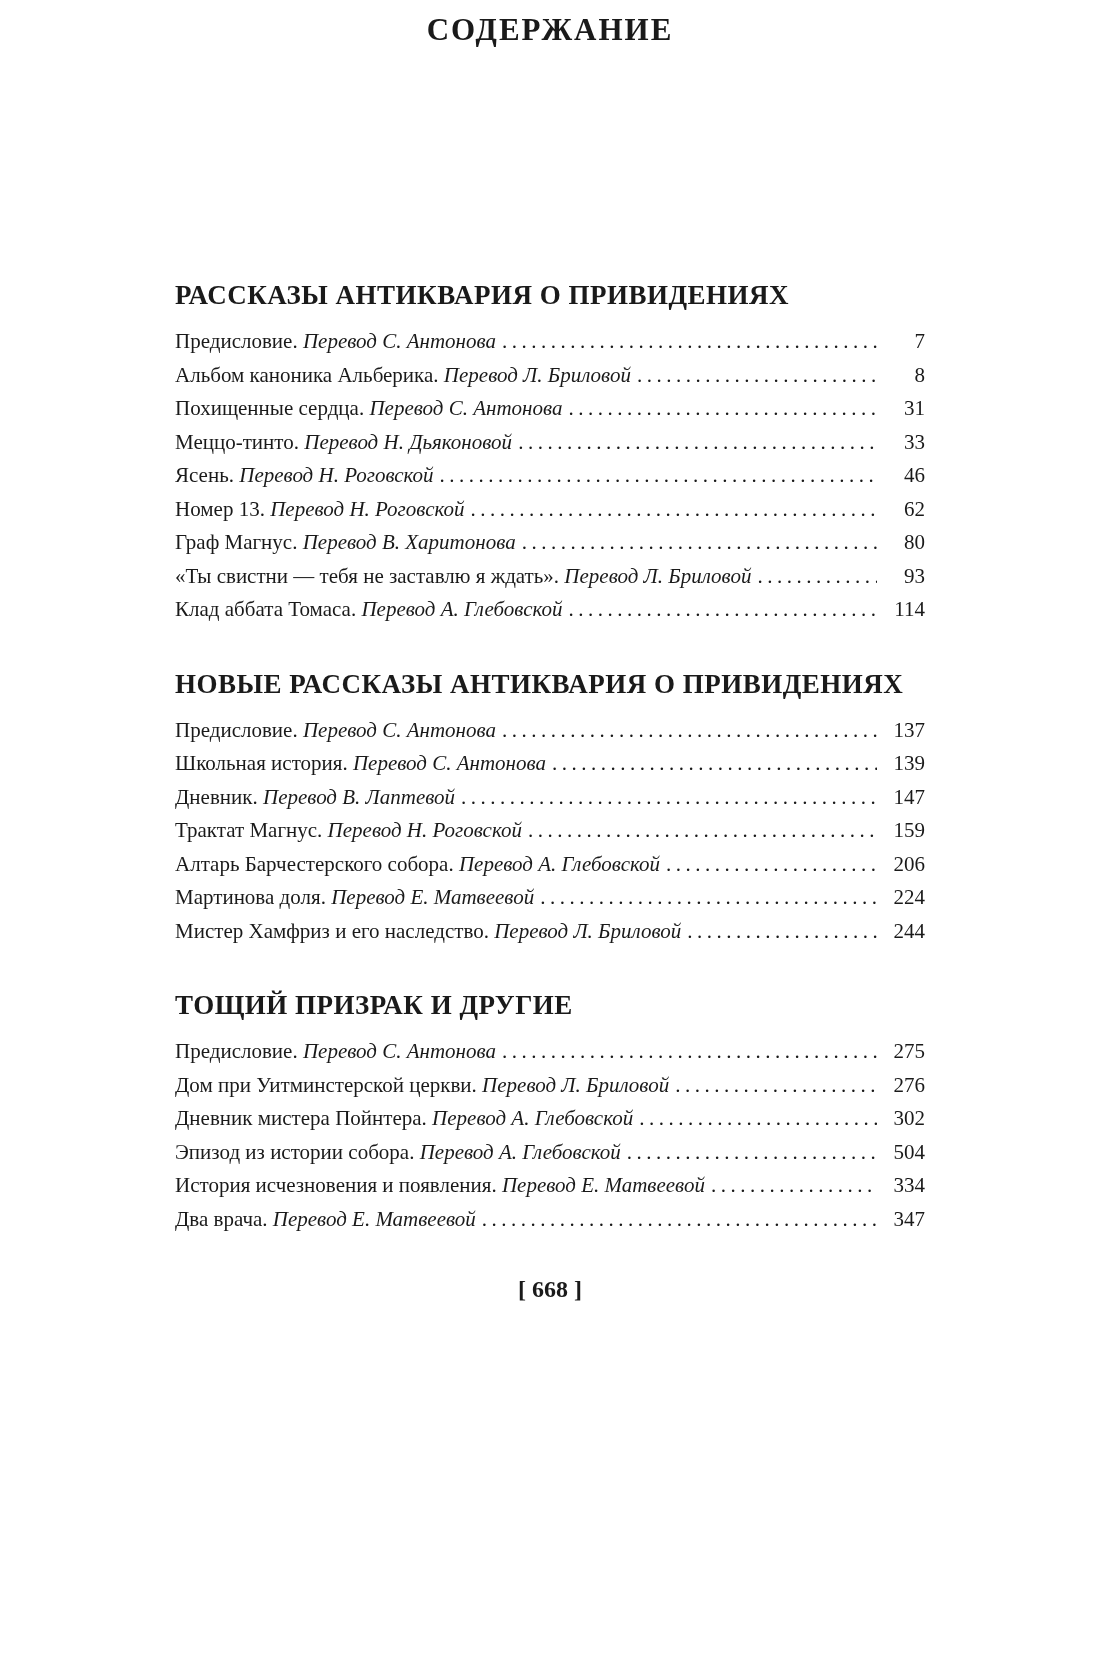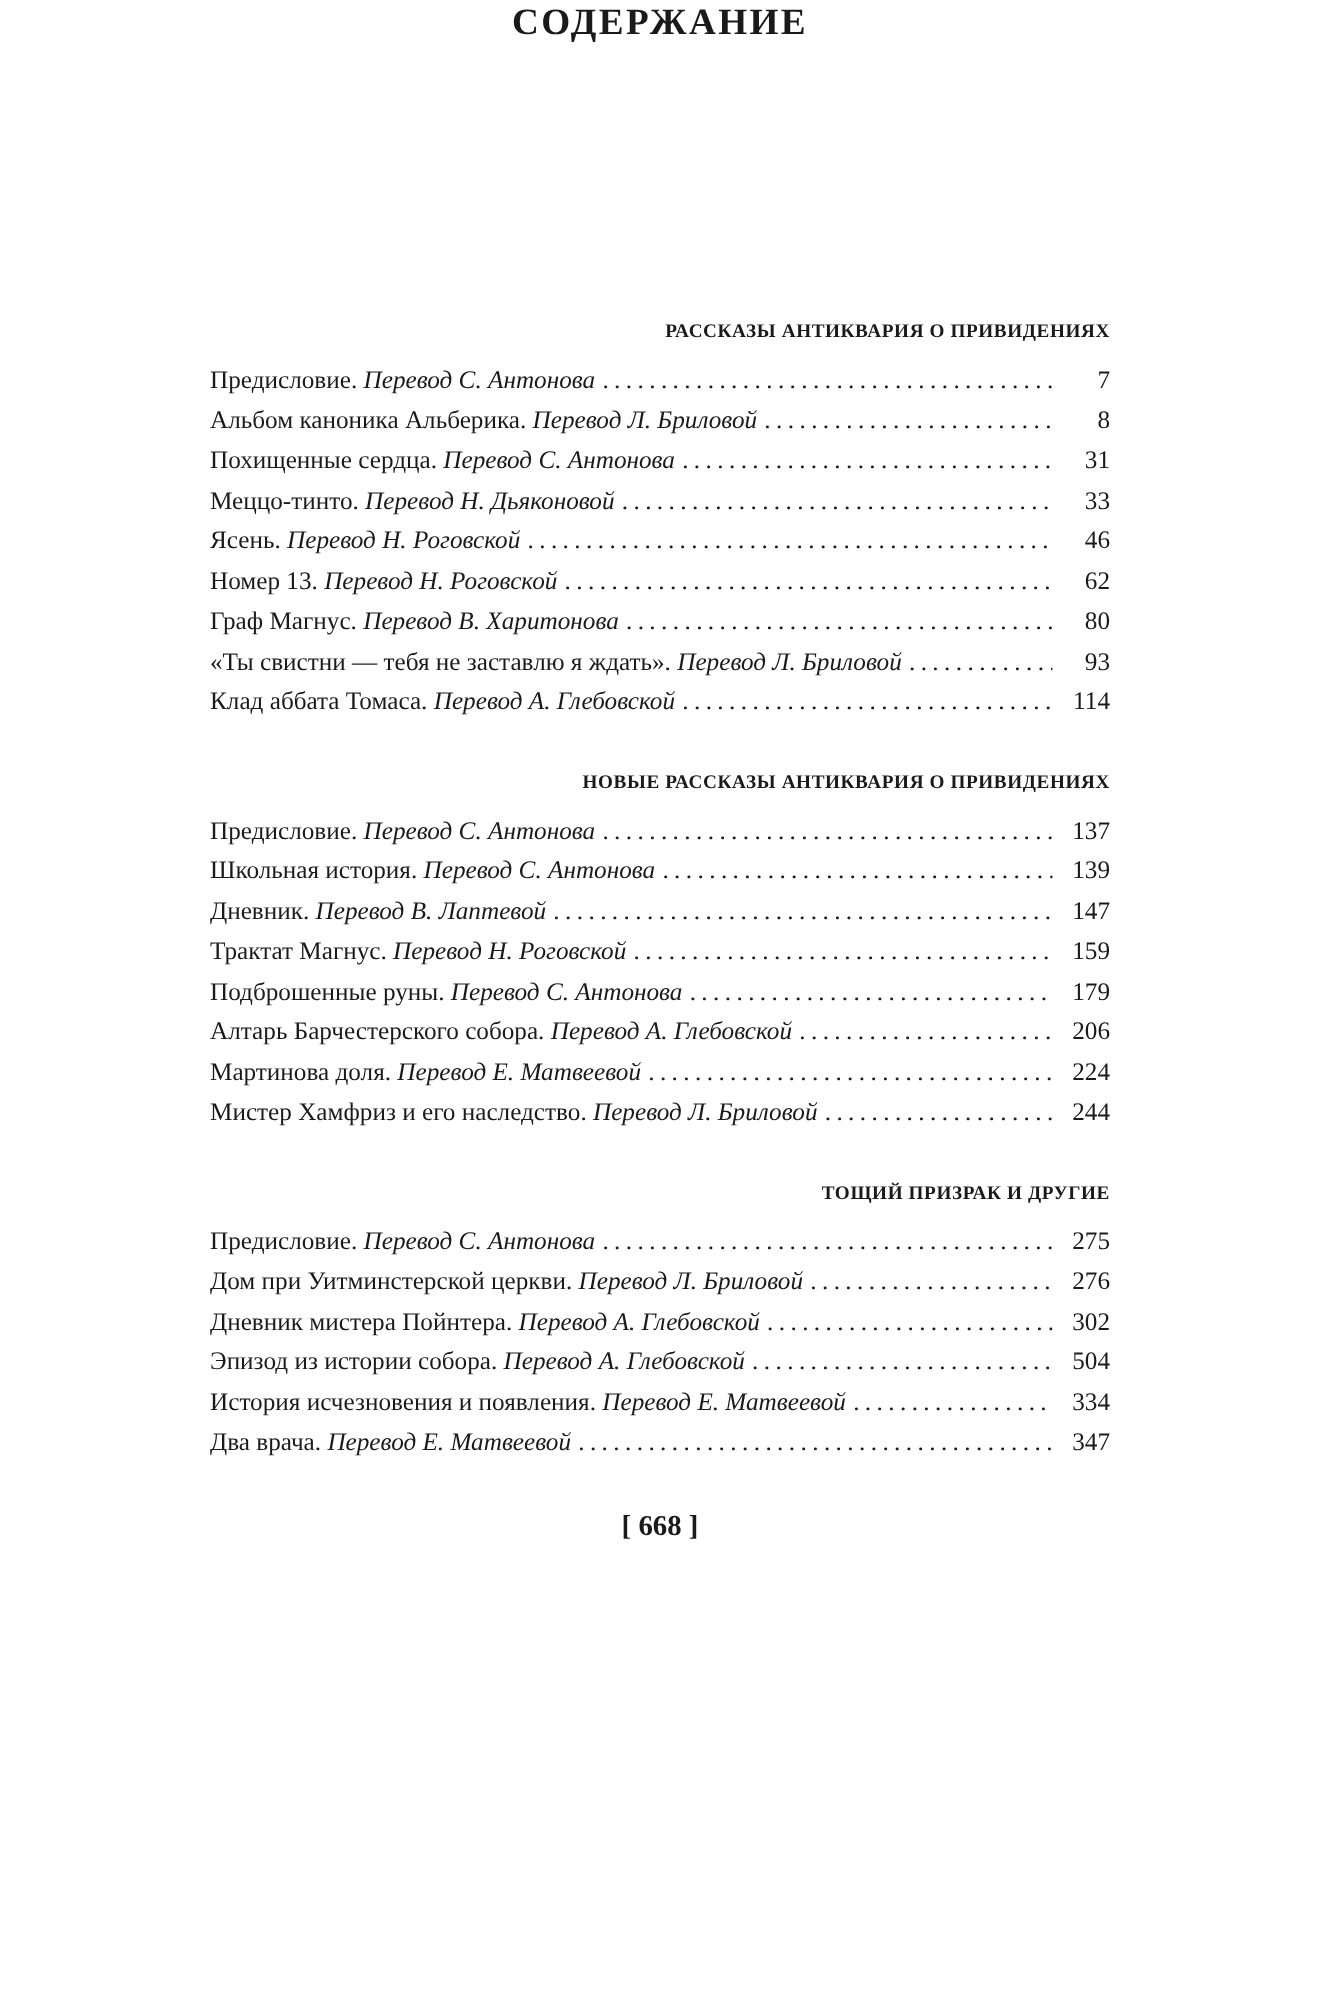--- a/index.html
+++ b/index.html
@@ -10,32 +10,32 @@
   body {
     width: 1100px;
     height: 1669px;
     position: relative;
     font-family: "Liberation Serif", "DejaVu Serif", serif;
     color: #1a1a1a;
     overflow: hidden;
   }
   .page {
     width: 750px;
-    margin: 0 auto;
+    margin: 12px auto;
   }
   .book-title {
     text-align: center;
     font-size: 31px;
     font-weight: 700;
     letter-spacing: 2px;
     margin: 0 0 232px 0;
   }
   .section-heading {
-    text-align: right;
-    font-size: 16px;
+    text-align: left;
+    font-size: 27px;
     font-weight: 700;
     letter-spacing: 0.5px;
     margin: 0 0 14px 0;
   }
   .section + .section .section-heading {
     margin-top: 42px;
   }
   .entries {
     font-size: 21px;
   }
@@ -201,28 +201,20 @@
 
       <div class="entry">
         <span class="entry-text">
           <span class="entry-title">Трактат Магнус.</span>
           <span class="entry-translator">Перевод Н. Роговской</span>
         </span>
         <span class="dots"></span>
         <span class="entry-page">159</span>
       </div>
 
-      <div class="entry">
-        <span class="entry-text">
-          <span class="entry-title">Подброшенные руны.</span>
-          <span class="entry-translator">Перевод С. Антонова</span>
-        </span>
-        <span class="dots"></span>
-        <span class="entry-page">179</span>
-      </div>
 
       <div class="entry">
         <span class="entry-text">
           <span class="entry-title">Алтарь Барчестерского собора.</span>
           <span class="entry-translator">Перевод А. Глебовской</span>
         </span>
         <span class="dots"></span>
         <span class="entry-page">206</span>
       </div>
 

